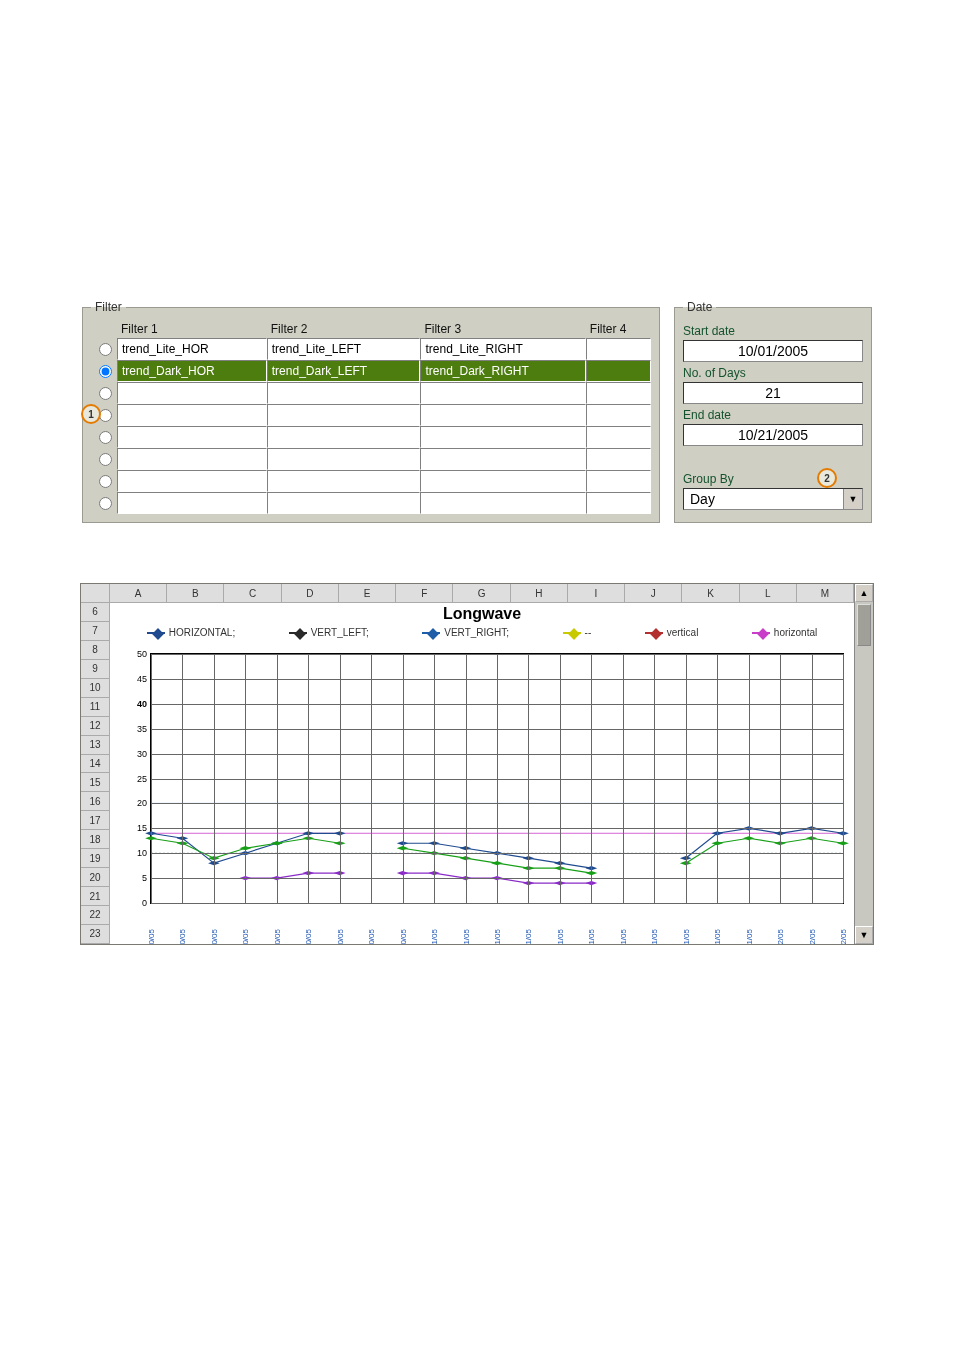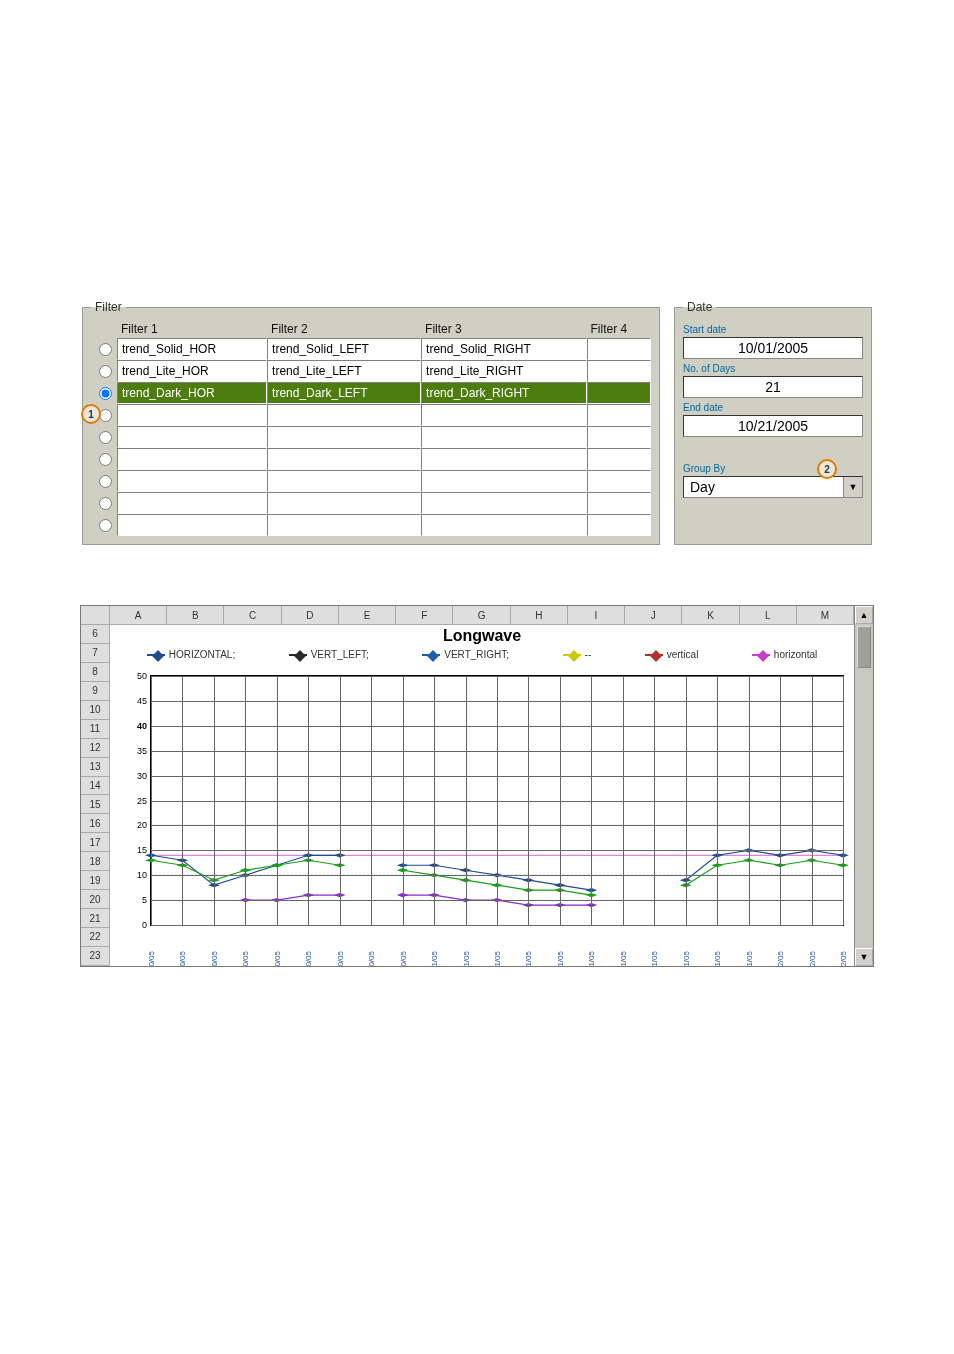--- a/index.html
+++ b/index.html
@@ -56,22 +56,22 @@
     padding: 0 4px;
     font-size: 12px;
     overflow: hidden;
     white-space: nowrap;
   }
   .field.sel {
     background: #4d7c0f;
     color: #fff;
   }
   .date-box .lbl {
-    font-size: 10px;
-    color: #0369a1;
+    font-size: 12px;
+    color: #14532d;
     margin: 4px 0 2px 0;
   }
   .date-box .val {
     background: #fff;
     border: 1px inset #888;
     padding: 2px 6px;
     text-align: center;
     font-size: 14px;
   }
   .group-by-row {
@@ -265,35 +265,20 @@
       <thead>
         <tr>
           <th class="radio-cell"></th>
           <th>Filter 1</th>
           <th>Filter 2</th>
           <th>Filter 3</th>
           <th>Filter 4</th>
         </tr>
       </thead>
       <tbody id="filter-rows">
-          <tr>
-            <td class="radio-cell"><input type="radio" name="frow" style=""></td>
-            <td>
-              <div class="field">trend_Solid_HOR</div>
-            </td>
-            <td>
-              <div class="field">trend_Solid_LEFT</div>
-            </td>
-            <td>
-              <div class="field">trend_Solid_RIGHT</div>
-            </td>
-            <td>
-              <div class="field"></div>
-            </td>
-          </tr>
           <tr>
             <td class="radio-cell"><input type="radio" name="frow" style=""></td>
             <td>
               <div class="field">trend_Lite_HOR</div>
             </td>
             <td>
               <div class="field">trend_Lite_LEFT</div>
             </td>
             <td>
               <div class="field">trend_Lite_RIGHT</div>

